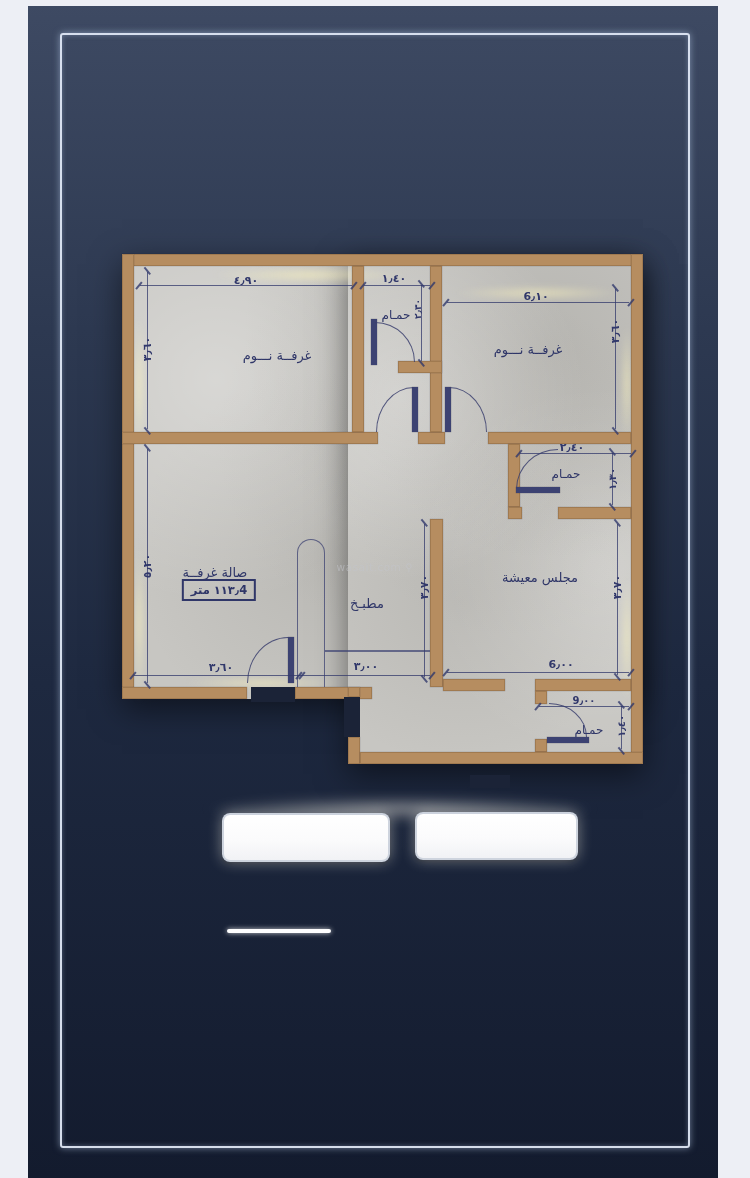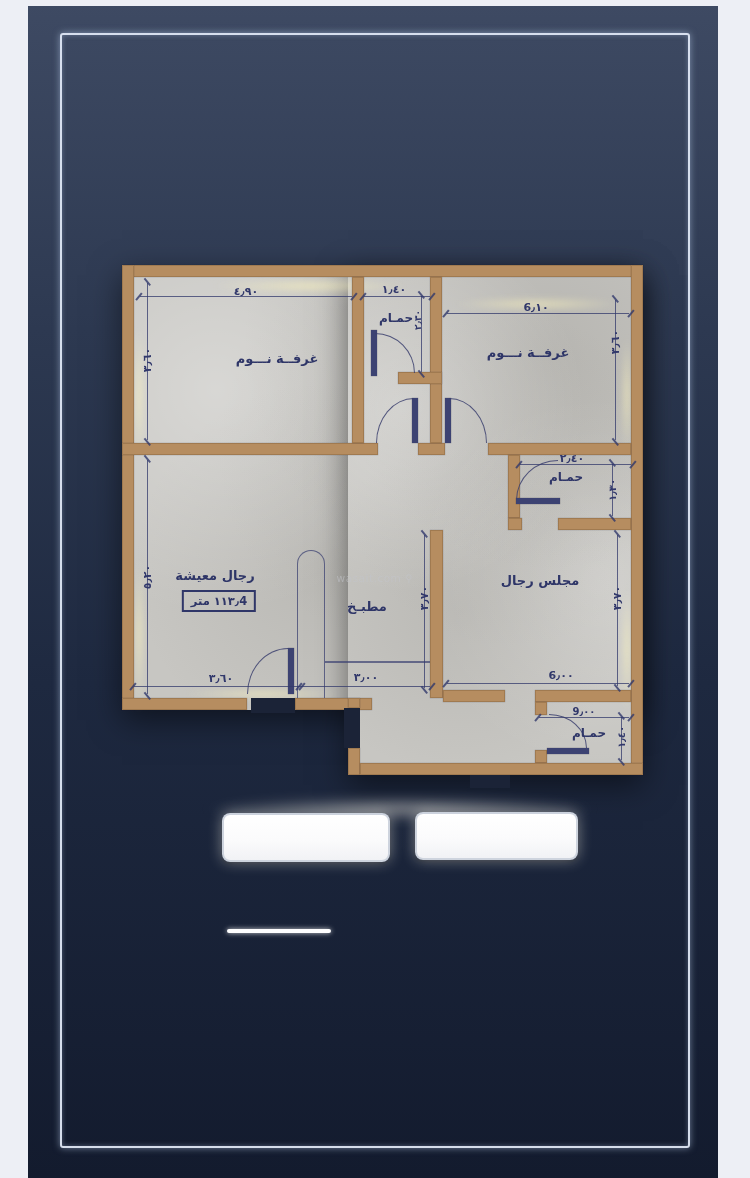--- a/index.html
+++ b/index.html
@@ -32,22 +32,22 @@
   .cline{background:rgba(60,66,114,.7);}
   .dline{background:rgba(49,56,107,.75);}
   .dh::before,.dh::after,.dv::before,.dv::after{content:"";position:absolute;background:rgba(49,56,107,.8);}
   .dh::before{left:-2px;top:-4px;width:1.5px;height:9px;transform:rotate(40deg);}
   .dh::after{right:-2px;top:-4px;width:1.5px;height:9px;transform:rotate(40deg);}
   .dv::before{top:-2px;left:-4px;width:9px;height:1.5px;transform:rotate(50deg);}
   .dv::after{bottom:-2px;left:-4px;width:9px;height:1.5px;transform:rotate(50deg);}
   .dlabel{font-size:11px;font-weight:bold;color:#31386b;white-space:nowrap;
     transform:translate(-50%,-50%);direction:rtl;}
   .dlabel.rot{transform:translate(-50%,-50%) rotate(-90deg);}
-  .rlabel{font-size:13px;font-weight:bold;color:#2f3668;white-space:nowrap;
-    transform:translate(-50%,-50%);direction:rtl;letter-spacing:.5px;}
+  .rlabel{font-size:13px;font-weight:normal;color:#2f3668;white-space:nowrap;
+    transform:translate(-50%,-50%);direction:rtl;letter-spacing:.5px;margin-top:8px;}
   .glow{filter:blur(3px);background:radial-gradient(ellipse at center, rgba(255,246,190,.6), rgba(255,246,190,0) 70%);}
   #area-box{box-sizing:border-box;border:2px solid #2f3668;color:#2f3668;font-size:11.5px;font-weight:bold;
     padding:2px 7px;transform:translate(-50%,-50%);white-space:nowrap;direction:rtl;}
   #watermark{transform:translate(-50%,-50%);font-size:10.5px;color:rgba(195,196,202,.55);
     white-space:nowrap;letter-spacing:.5px;}
   .blank-btn{box-sizing:border-box;background:linear-gradient(180deg,#ffffff 0%,#fbfbfc 55%,#f1f2f5 100%);
     border:2px solid rgba(198,204,216,.85);border-radius:8px;
     box-shadow:0 0 14px rgba(255,252,240,.45),0 2px 4px rgba(0,0,0,.35);}
   #divider-line{background:#fdfdfe;border-radius:3px;box-shadow:0 0 5px rgba(255,255,255,.8);}
   #btn-glow{filter:blur(6px);background:radial-gradient(ellipse at center, rgba(255,250,238,.5), rgba(255,250,238,0) 72%);}
@@ -56,21 +56,21 @@
 <body>
 
 <div id="stage">
 
   <div class="abs mat" style="left:0;top:0;width:28px;height:1178px;"></div>
   <div class="abs mat" style="left:718px;top:0;width:32px;height:1178px;"></div>
   <div class="abs mat" style="left:0;top:0;width:750px;height:6px;"></div>
 
   <div class="abs" id="frame-line"></div>
 
-  <div class="abs" style="left:122px;top:265px;width:521px;height:510px;">
+  <div class="abs" style="left:122px;top:254px;width:521px;height:510px;">
 
     <div class="abs slab" style="left:0;top:0;width:521px;height:445px;"></div>
     <div class="abs slab" style="left:226px;top:0;width:295px;height:510px;"></div>
 
     <div class="abs glow" style="left:88px;top:13px;width:200px;height:16px;"></div>
     <div class="abs glow" style="left:11px;top:60px;width:12px;height:140px;"></div>
     <div class="abs glow" style="left:330px;top:32px;width:170px;height:14px;"></div>
     <div class="abs glow" style="left:499px;top:70px;width:12px;height:120px;"></div>
     <div class="abs glow" style="left:11px;top:290px;width:12px;height:160px;"></div>
     <div class="abs glow" style="left:60px;top:423px;width:160px;height:12px;"></div>
@@ -160,24 +160,24 @@
     <div class="abs dlabel" style="left:244px;top:412px;">٣٫٠٠</div>
     <div class="abs dlabel" style="left:439px;top:410px;">6٫٠٠</div>
     <div class="abs dlabel" style="left:462px;top:446px;font-size:10px;">9٫٠٠</div>
     <div class="abs dlabel rot" style="left:499px;top:472px;font-size:10px;">١٫٤٠</div>
 
     <div class="abs rlabel" style="left:155px;top:93px;">غرفــة نـــوم</div>
     <div class="abs rlabel" style="left:406px;top:87px;">غرفــة نـــوم</div>
     <div class="abs rlabel" style="left:274px;top:53px;font-size:12px;">حمـام</div>
     <div class="abs rlabel" style="left:444px;top:212px;font-size:12px;">حمـام</div>
     <div class="abs rlabel" style="left:467px;top:468px;font-size:12px;">حمـام</div>
-    <div class="abs rlabel" style="left:93px;top:310px;">رجال معيشة</div>
+    <div class="abs rlabel" style="left:93px;top:310px;">صالة غرفــة</div>
     <div class="abs" id="area-box" style="left:97px;top:336px;">١١٣٫4 متر</div>
     <div class="abs rlabel" style="left:245px;top:341px;">مطبـخ</div>
-    <div class="abs rlabel" style="left:418px;top:315px;">مجلس رجال</div>
+    <div class="abs rlabel" style="left:418px;top:315px;">مجلس معيشة</div>
 
     <div class="abs" id="watermark" style="left:253px;top:313px;">
       <span>wasait.com</span>
       <span>⚲</span>
     </div>
   </div>
 
   <div class="abs notch" style="left:470px;top:775px;width:40px;height:13px;"></div>
 
   <div class="abs" id="btn-glow" style="left:205px;top:797px;width:390px;height:24px;"></div>

